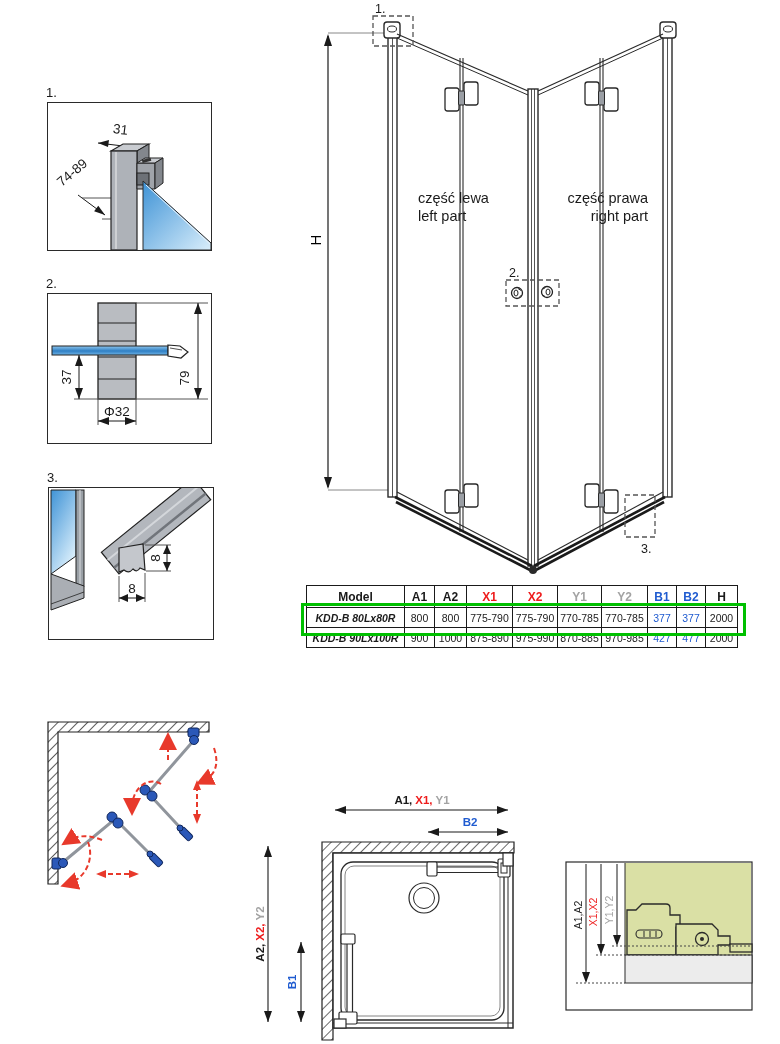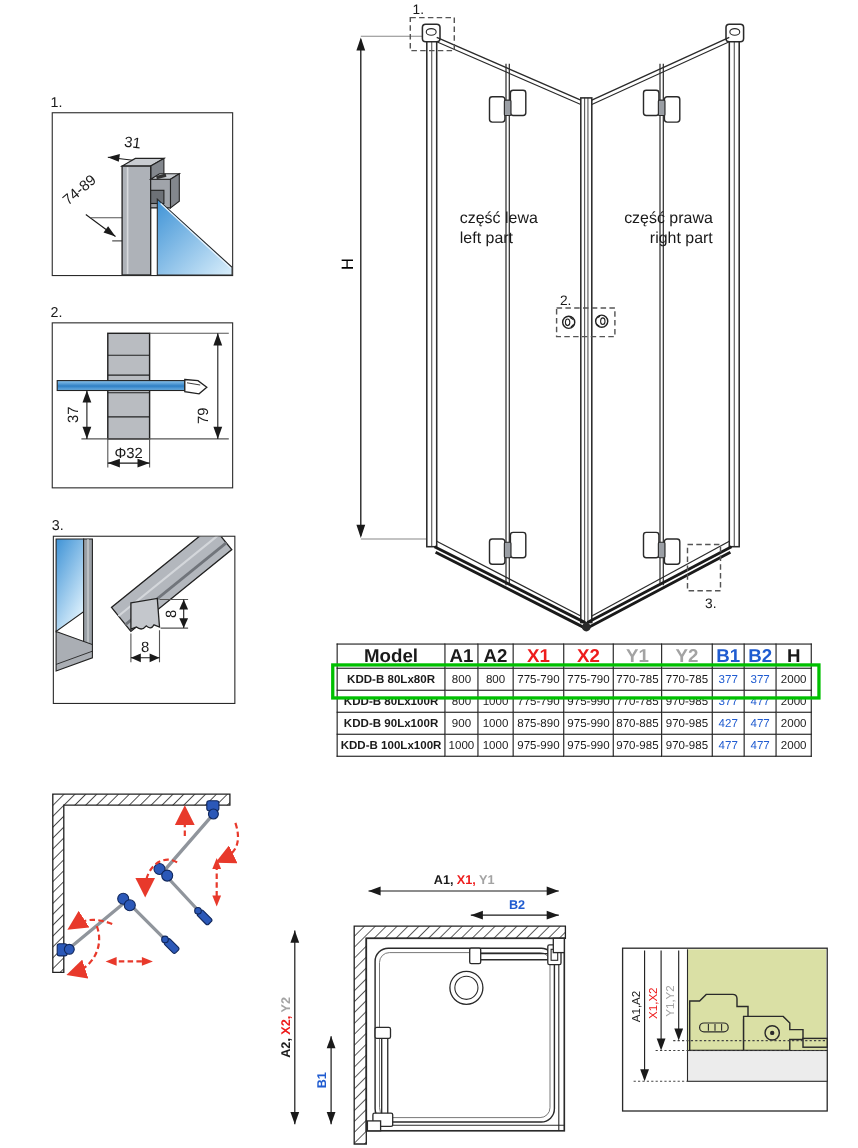--- a/index.html
+++ b/index.html
@@ -7,23 +7,23 @@
           font-family:"Liberation Sans",sans-serif;color:#1a1a1a}
   svg{display:block;position:absolute;overflow:visible}
   .detail-box{position:absolute;border:1.4px solid #2a2a2a;background:#fff}
   .detail-label{position:absolute;top:-18px;left:-2px;font-size:13px;color:#1a1a1a}
   .detail-box svg{position:absolute;left:0;top:0}
 
   
   .spec-table{position:absolute;left:306px;top:585px;border-collapse:collapse;table-layout:fixed;background:#fff}
   .spec-table th,.spec-table td{border:1px solid #1a1a1a;text-align:center;vertical-align:middle;
       padding:0 1px;overflow:hidden;white-space:nowrap}
-  .spec-table th{height:21px;font-size:17px;font-weight:bold}
+  .spec-table th{height:21px;font-size:12px;font-weight:bold}
   .spec-table td{height:19px;font-size:10.5px}
-  .td-model{font-weight:bold;font-size:10.5px}
+  .td-model{font-weight:bold;font-style:italic;font-size:10.5px}
   .tone-plain{color:#1a1a1a}
   .tone-red{color:#ee1c1c}
   .tone-blue{color:#1f5bd0}
   .tone-gray{color:#a3a3a3}
   .row-highlight{position:absolute;left:301px;top:603px;width:439px;height:27px;
       border:3px solid #00c000;pointer-events:none;z-index:5}
 
   text{font-family:"Liberation Sans",sans-serif}
   .dim-txt{font-size:13.5px;fill:#1a1a1a}
   .part-txt{font-size:14.5px;fill:#1a1a1a}
@@ -298,52 +298,28 @@
           <td class="tone-plain">800</td>
           <td class="tone-plain">775-790</td>
           <td class="tone-plain">775-790</td>
           <td class="tone-plain">770-785</td>
           <td class="tone-plain">770-785</td>
           <td class="tone-blue">377</td>
           <td class="tone-blue">377</td>
           <td class="tone-plain">2000</td>
         </tr>
         <tr>
-          <td class="td-model tone-plain">KDD-B 80Lx100R</td>
-          <td class="tone-plain">800</td>
-          <td class="tone-plain">1000</td>
-          <td class="tone-plain">775-790</td>
-          <td class="tone-plain">975-990</td>
-          <td class="tone-plain">770-785</td>
-          <td class="tone-plain">970-985</td>
-          <td class="tone-blue">377</td>
-          <td class="tone-blue">477</td>
-          <td class="tone-plain">2000</td>
-        </tr>
-        <tr>
           <td class="td-model tone-plain">KDD-B 90Lx100R</td>
           <td class="tone-plain">900</td>
           <td class="tone-plain">1000</td>
           <td class="tone-plain">875-890</td>
           <td class="tone-plain">975-990</td>
           <td class="tone-plain">870-885</td>
           <td class="tone-plain">970-985</td>
           <td class="tone-blue">427</td>
-          <td class="tone-blue">477</td>
-          <td class="tone-plain">2000</td>
-        </tr>
-        <tr>
-          <td class="td-model tone-plain">KDD-B 100Lx100R</td>
-          <td class="tone-plain">1000</td>
-          <td class="tone-plain">1000</td>
-          <td class="tone-plain">975-990</td>
-          <td class="tone-plain">975-990</td>
-          <td class="tone-plain">970-985</td>
-          <td class="tone-plain">970-985</td>
-          <td class="tone-blue">477</td>
           <td class="tone-blue">477</td>
           <td class="tone-plain">2000</td>
         </tr>
       </tbody>
   </table>
   <div class="row-highlight" style="border-color: rgb(0, 192, 0);"></div>
 
   <svg style="left:28px;top:712px" width="230" height="232" viewBox="0 0 230 232">
     <defs>
       <pattern id="fs-hatch" width="7" height="7" patternUnits="userSpaceOnUse" patternTransform="rotate(45)">

